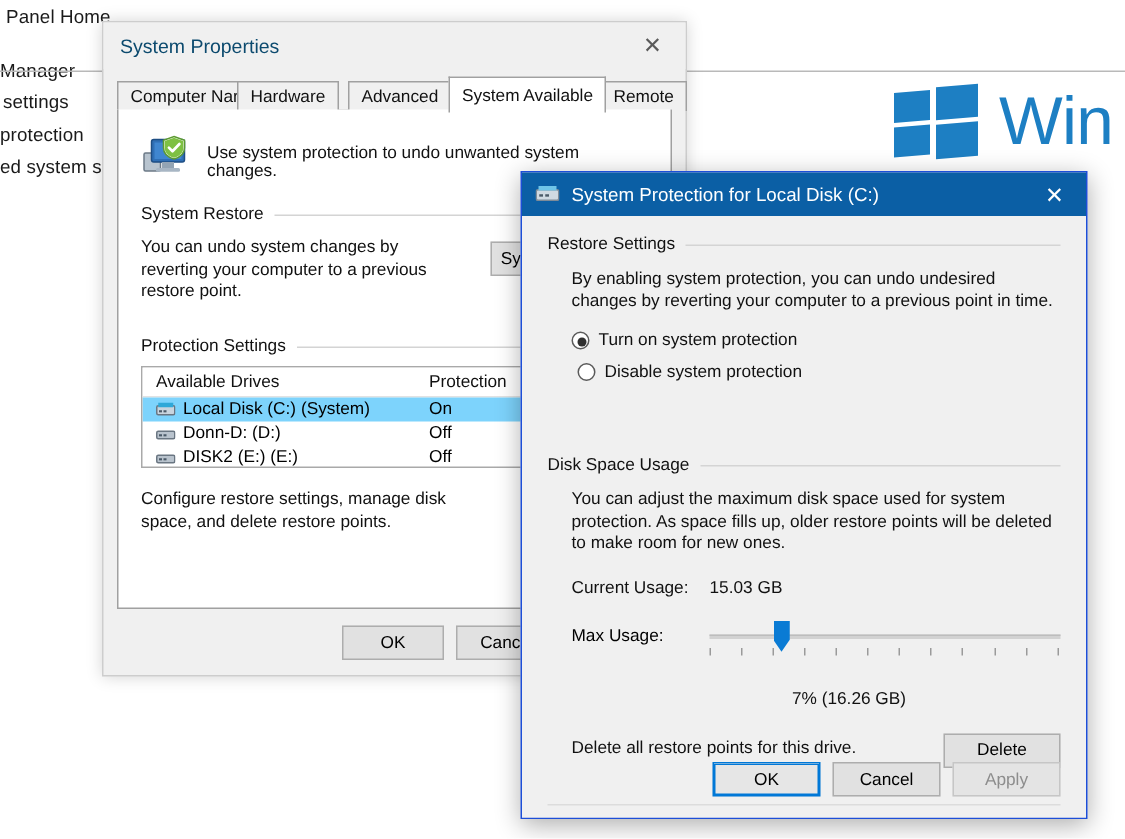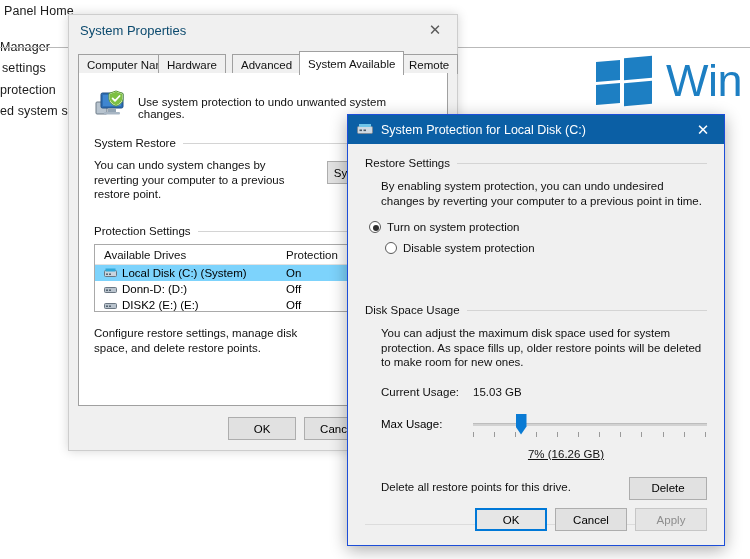--- a/index.html
+++ b/index.html
@@ -336,21 +336,21 @@
 
     <div class="content">
 
       <div class="groupbox" style="top:13px; left:17px; right:17px;">
         <div class="grouptitle">
           <span>Restore Settings</span>
           <span class="rule"></span>
         </div>
         <div class="para" style="margin:10px 0 0 16px; width:322px;">By enabling system protection, you can undo undesired changes by reverting your computer to a previous point in time.</div>
 
-        <div class="radio-row" style="margin-left:4px; margin-top:13px;">
+        <div class="radio-row" style="margin-left:16px; margin-top:13px;">
           <span class="radio on"></span>
           <span>Turn on system protection</span>
         </div>
         <div class="radio-row" style="margin-left:20px; margin-top:9px;">
           <span class="radio"></span>
           <span>Disable system protection</span>
         </div>
       </div>
 
       <div class="groupbox" style="top:160px; left:17px; right:17px;">
@@ -381,21 +381,21 @@
                 <i style="left:63%"></i>
               <i style="left:72%"></i>
                 <i style="left:81%"></i>
                 <i style="left:90%"></i>
                 <i style="left:99%"></i>
             </span>
             <span class="slider-thumb" id="slider-thumb" style="left: calc(20.3% - 5px);"></span>
           </span>
         </div>
 
-        <div class="pctlabel" style="margin-top:10px; padding-left:60px;text-decoration:underline;">7% (16.26 GB)</div>
+        <div class="pctlabel" style="margin-top:22px; padding-left:60px;">7% (16.26 GB)</div>
 
         <div style="margin:20px 0 0 16px; position:relative; height:26px;">
           <span class="para">Delete all restore points for this drive.</span>
           <button class="btn" style="position:absolute; right:0; top:-3px; width:78px;">Delete</button>
         </div>
 
         <div class="hline" style="margin-top:18px;"></div>
       </div>
 
       <div class="btnbar" style="right:17px; bottom:14px;">

